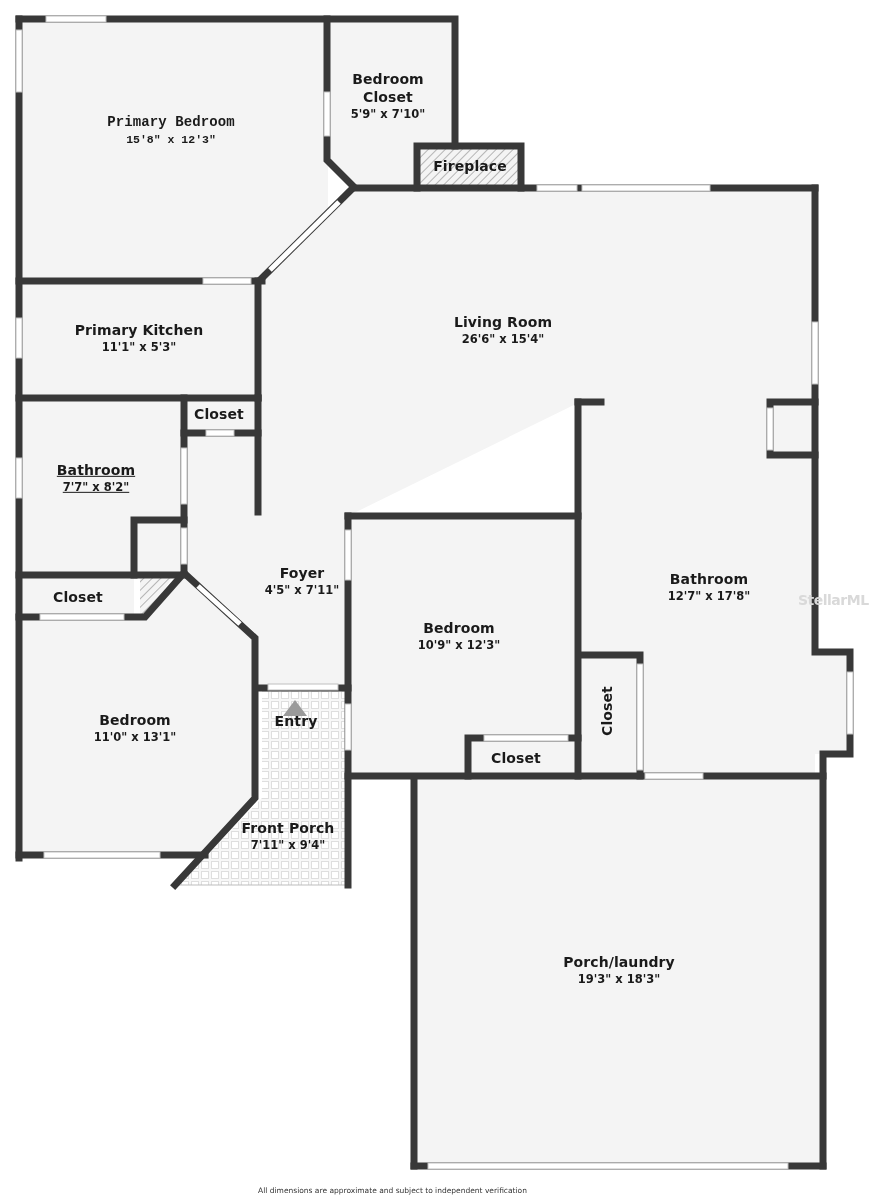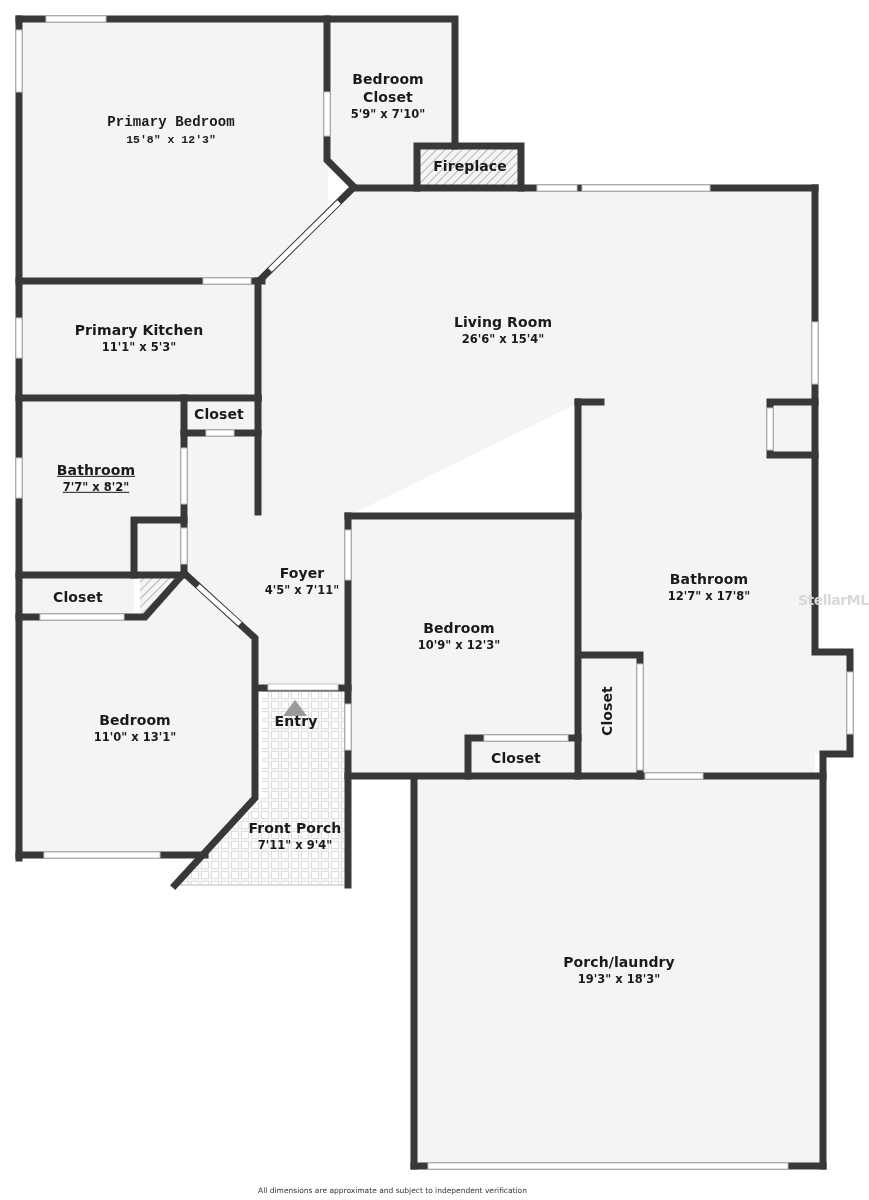--- a/index.html
+++ b/index.html
@@ -165,21 +165,21 @@
   <span class="room-name">Foyer</span>
   <span class="room-dim">4'5" x 7'11"</span>
 </div>
 <div class="room-label" style="left:135px; top:728px;">
   <span class="room-name">Bedroom</span>
   <span class="room-dim">11'0" x 13'1"</span>
 </div>
 <div class="room-label" style="left:296px; top:721px;">
   <span class="room-name">Entry</span>
 </div>
-<div class="room-label" style="left:295px; top:836px;">
+<div class="room-label" style="left:288px; top:836px;">
   <span class="room-name">Front Porch</span>
   <span class="room-dim">7'11" x 9'4"</span>
 </div>
 <div class="room-label" style="left:459px; top:636px;">
   <span class="room-name">Bedroom</span>
   <span class="room-dim">10'9" x 12'3"</span>
 </div>
 <div class="room-label" style="left:516px; top:758px;">
   <span class="room-name">Closet</span>
 </div>

